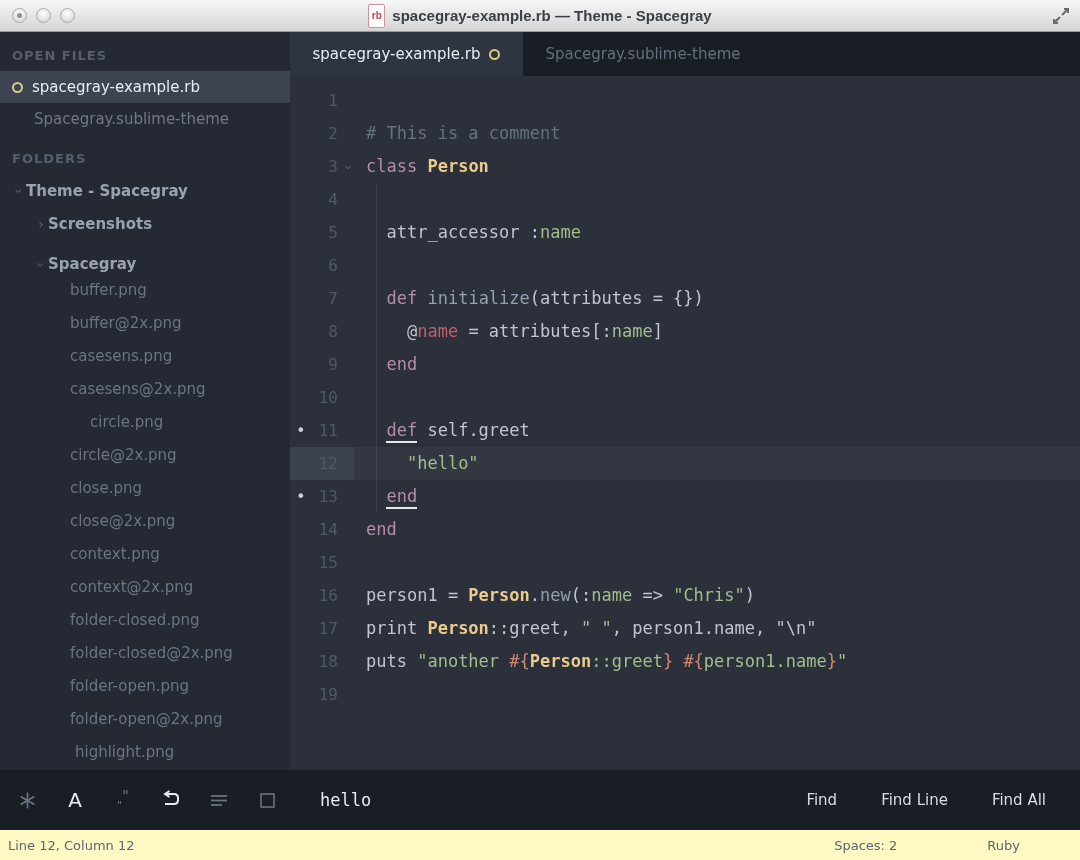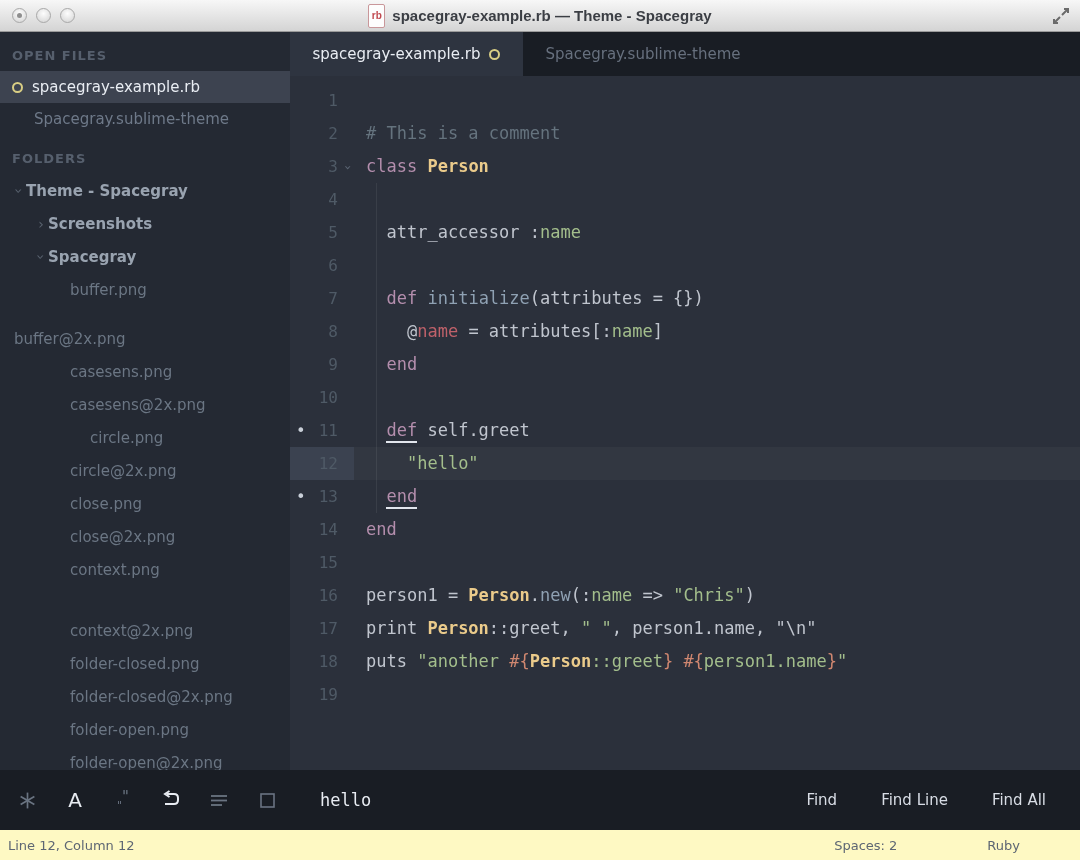--- a/index.html
+++ b/index.html
@@ -133,29 +133,29 @@
     <div class="side-head">FOLDERS</div>
     <div id="folder-tree">
         <div class="tree-row" style="padding-left: 12px;">
           <span class="chev open">›</span>
           <span class="tree-folder"> Theme - Spacegray</span>
         </div>
         <div class="tree-row" style="padding-left: 34px;">
           <span class="chev">›</span>
           <span class="tree-folder"> Screenshots</span>
         </div>
-        <div class="tree-row" style="padding-left: 34px;">
+        <div class="tree-row" style="padding-left: 34px; align-items: flex-end;">
           <span class="chev open">›</span>
           <span class="tree-folder"> Spacegray</span>
         </div>
         <div class="tree-row" style="padding-left: 56px; text-align: right;">
           <span class="chev"></span>
           <span class="tree-file"> buffer.png</span>
         </div>
-        <div class="tree-row" style=" margin-top: 16px;">
+        <div class="tree-row" style="padding-left: 56px;">
           <span class="chev"></span>
           <span class="tree-file"> buffer@2x.png</span>
         </div>
         <div class="tree-row" style="padding-left: 56px;">
           <span class="chev"></span>
           <span class="tree-file"> casesens.png</span>
         </div>
         <div class="tree-row" style="padding-left: 56px;">
           <span class="chev"></span>
           <span class="tree-file"> casesens@2x.png</span>
@@ -173,21 +173,21 @@
           <span class="tree-file"> close.png</span>
         </div>
         <div class="tree-row" style="padding-left: 56px;">
           <span class="chev"></span>
           <span class="tree-file"> close@2x.png</span>
         </div>
         <div class="tree-row" style="padding-left: 56px;">
           <span class="chev"></span>
           <span class="tree-file"> context.png</span>
         </div>
-        <div class="tree-row" style="padding-left: 56px; margin-top: 28px;">
+        <div class="tree-row" style="padding-left: 56px;">
           <span class="chev"></span>
           <span class="tree-file"> context@2x.png</span>
         </div>
         <div class="tree-row" style="padding-left: 56px;">
           <span class="chev"></span>
           <span class="tree-file"> folder-closed.png</span>
         </div>
         <div class="tree-row" style="padding-left: 56px;">
           <span class="chev"></span>
           <span class="tree-file"> folder-closed@2x.png</span>

